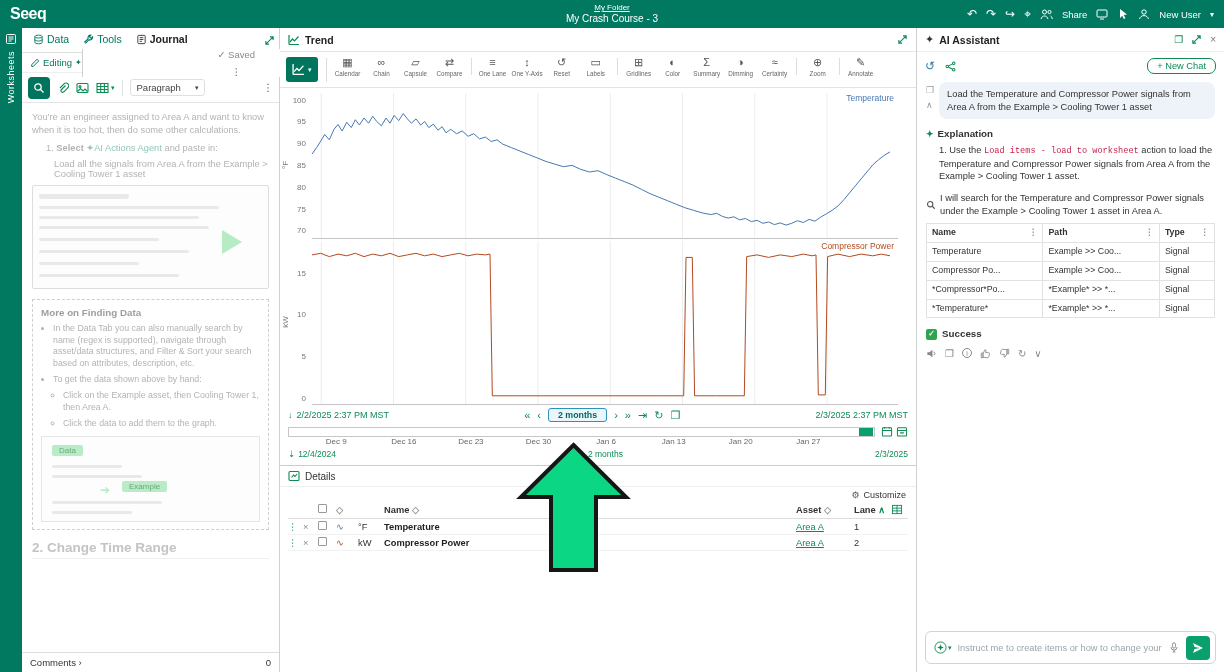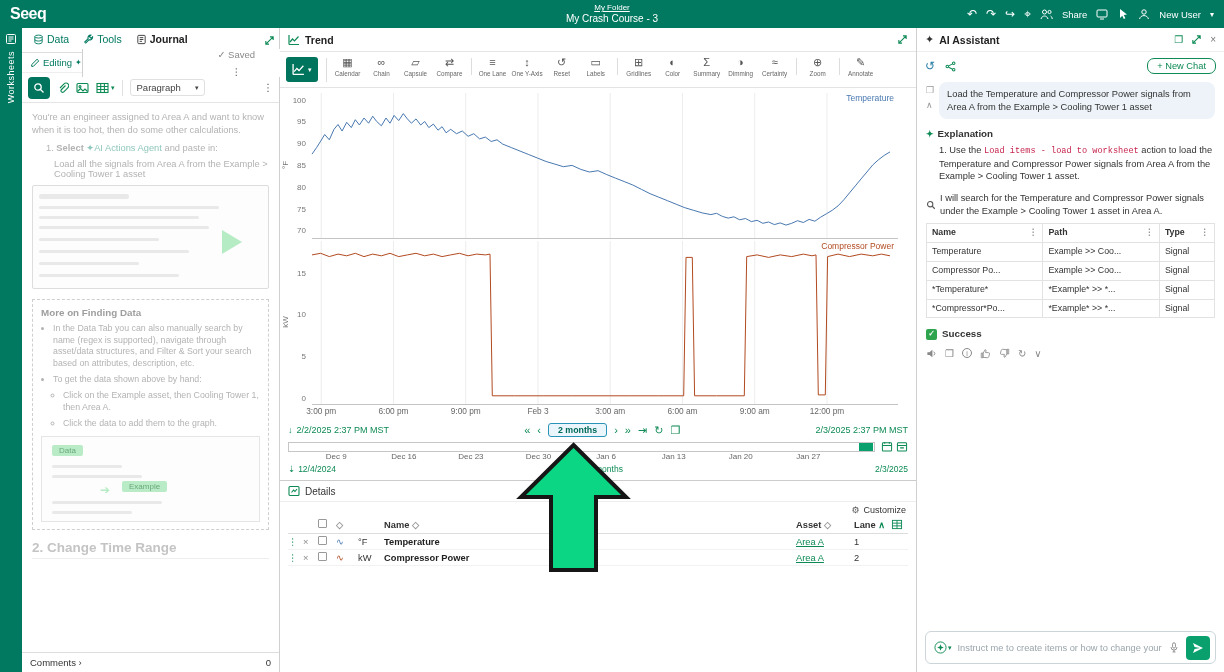--- a/index.html
+++ b/index.html
@@ -438,30 +438,20 @@
           <text x="26" y="78.45454545454544" text-anchor="end" font-size="8" fill="#777">10</text>
           <text x="26" y="120.37373737373738" text-anchor="end" font-size="8" fill="#777">5</text>
           <text x="26" y="162.2929292929293" text-anchor="end" font-size="8" fill="#777">0</text>
           <text x="8" y="83" transform="rotate(-90 8 83)" text-anchor="middle" font-size="8" fill="#777">kW</text>
           <line x1="32" x2="618" y1="165.5" y2="165.5" stroke="#c4c4c4"></line>
           <polyline points="32.0,15.9 40.7,14.3 49.3,17.6 58.0,15.1 66.7,16.8 75.3,14.3 84.0,17.6 92.7,15.1 101.4,16.8 110.0,14.3 118.7,17.6 127.4,15.9 136.0,14.3 144.7,16.8 153.4,15.1 162.1,17.6 170.7,15.9 179.4,14.3 188.1,16.8 196.7,15.1 205.4,15.9 210.0,15.1 212.3,156.8 234.3,156.8 263.2,156.8 292.1,156.8 321.0,156.8 349.9,156.8 378.8,156.8 403.7,156.8 406.0,18.4 412.3,18.4 414.6,156.8 436.6,156.8 464.3,156.8 466.7,17.6 477.1,15.9 488.6,18.4 500.2,15.9 511.7,17.6 523.3,15.1 532.0,16.8 536.0,15.9 538.3,155.9 545.3,155.9 547.6,17.6 558.0,15.1 569.5,17.6 581.1,15.1 592.7,16.8 601.3,15.1 610.0,16.8" fill="none" stroke="#b24a20" stroke-width="1"></polyline>
           <text x="614" y="10" text-anchor="end" font-size="8.5" fill="#b24a20">Compressor Power</text>
         </svg>
       </div>
 
-    <div class="xaxis">
-        <span style="left: 41.248px;">3:00 pm</span>
-        <span style="left: 113.498px;">6:00 pm</span>
-        <span style="left: 185.748px;">9:00 pm</span>
-        <span style="left: 257.998px;">Feb 3</span>
-        <span style="left: 330.248px;">3:00 am</span>
-        <span style="left: 402.498px;">6:00 am</span>
-        <span style="left: 474.748px;">9:00 am</span>
-        <span style="left: 546.998px;">12:00 pm</span>
-      </div>
 
     <div class="rangerow">
       <span class="ic" style="gap:4px">
         <span>↓</span>
         <span>2/2/2025 2:37 PM MST</span>
       </span>
       <span class="mid">
         <span>«</span>
         <span>‹</span>
         <span class="steppill">2 months</span>
@@ -635,26 +625,26 @@
               <td>Temperature</td>
               <td>Example &gt;&gt; Coo...</td>
               <td>Signal</td>
             </tr>
             <tr>
               <td>Compressor Po...</td>
               <td>Example &gt;&gt; Coo...</td>
               <td>Signal</td>
             </tr>
             <tr>
-              <td>*Temperature*</td>
+              <td>*Compressor*Po...</td>
               <td>*Example* &gt;&gt; *...</td>
               <td>Signal</td>
             </tr>
             <tr>
-              <td>*Compressor*Po...</td>
+              <td>*Temperature*</td>
               <td>*Example* &gt;&gt; *...</td>
               <td>Signal</td>
             </tr>
           </tbody>
       </table>
 
 
       <div class="successrow">
         <span class="okbox">✓</span>
         <span>Success</span>

